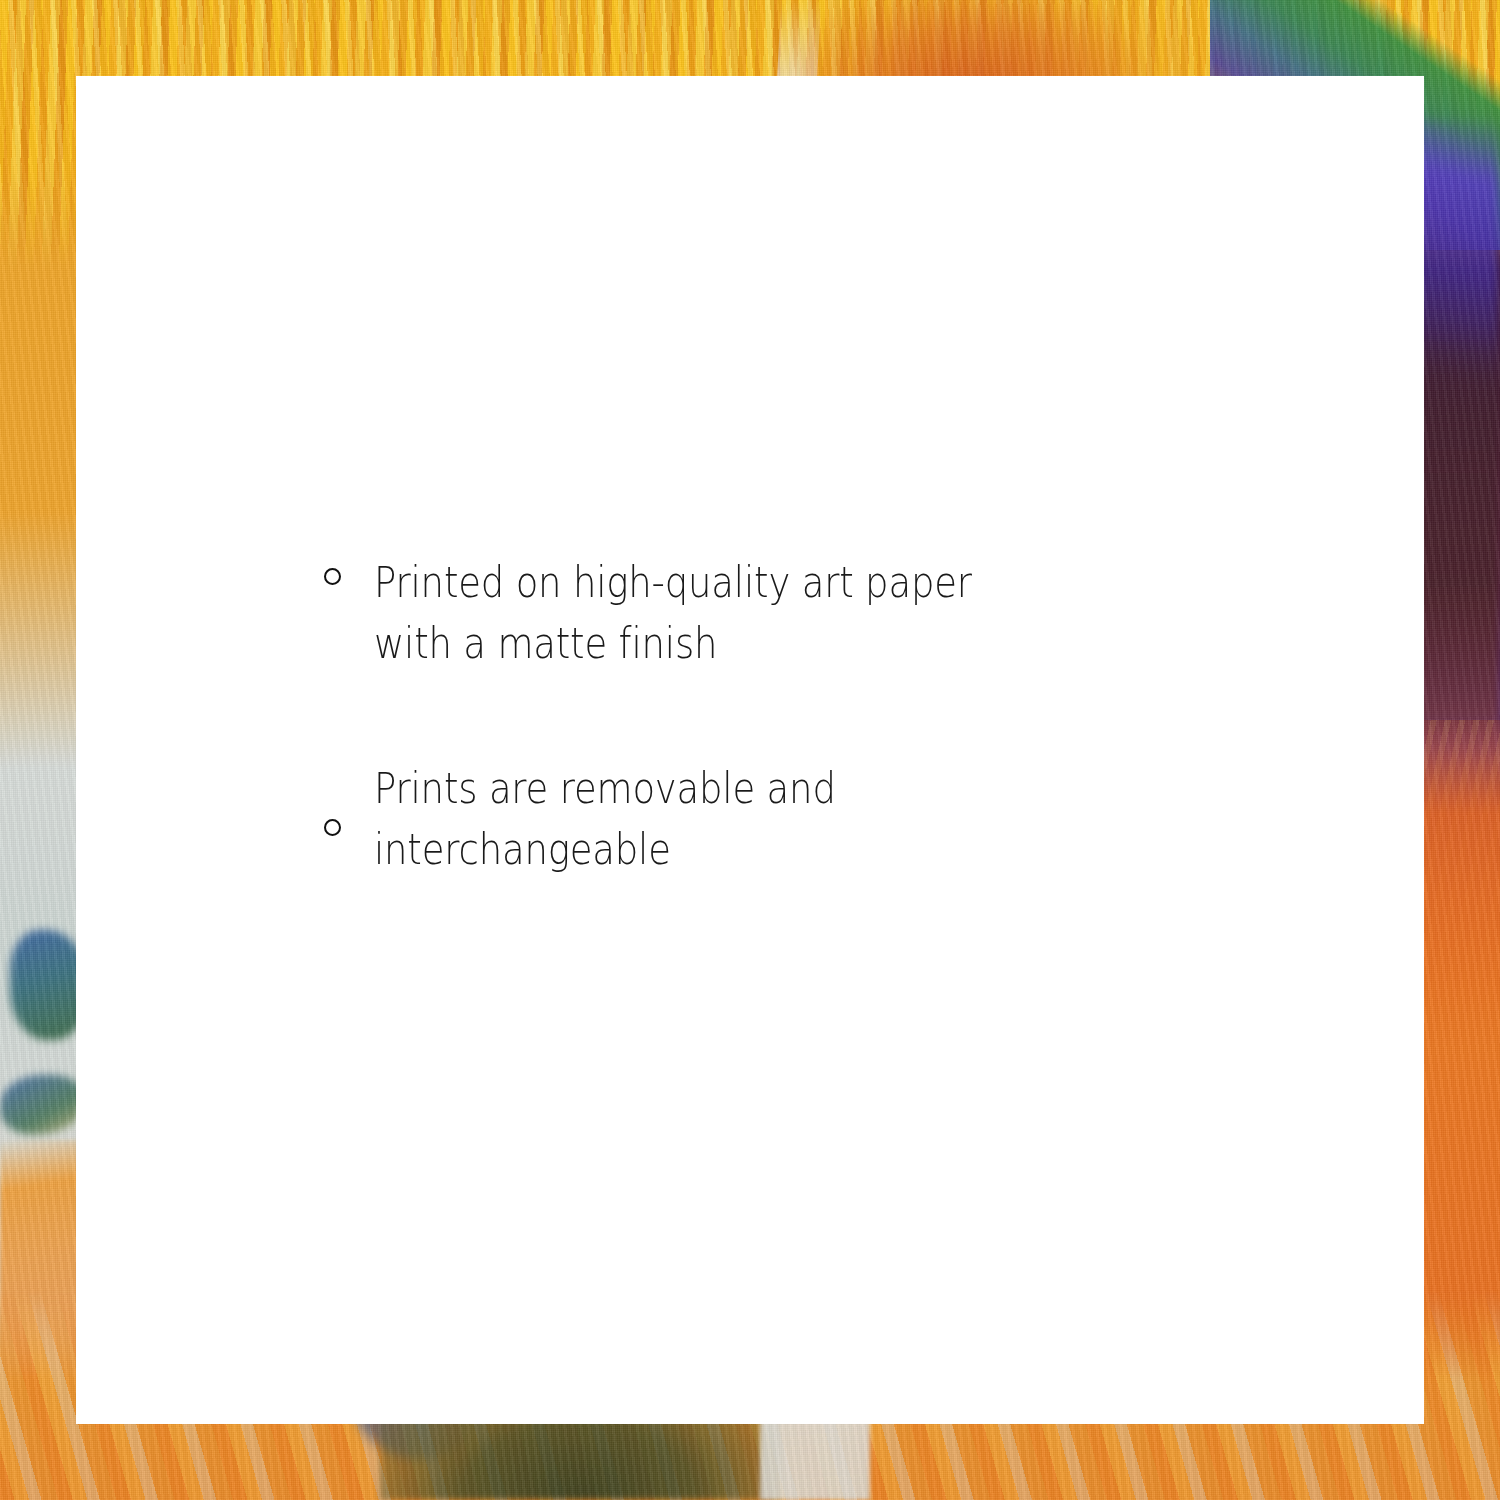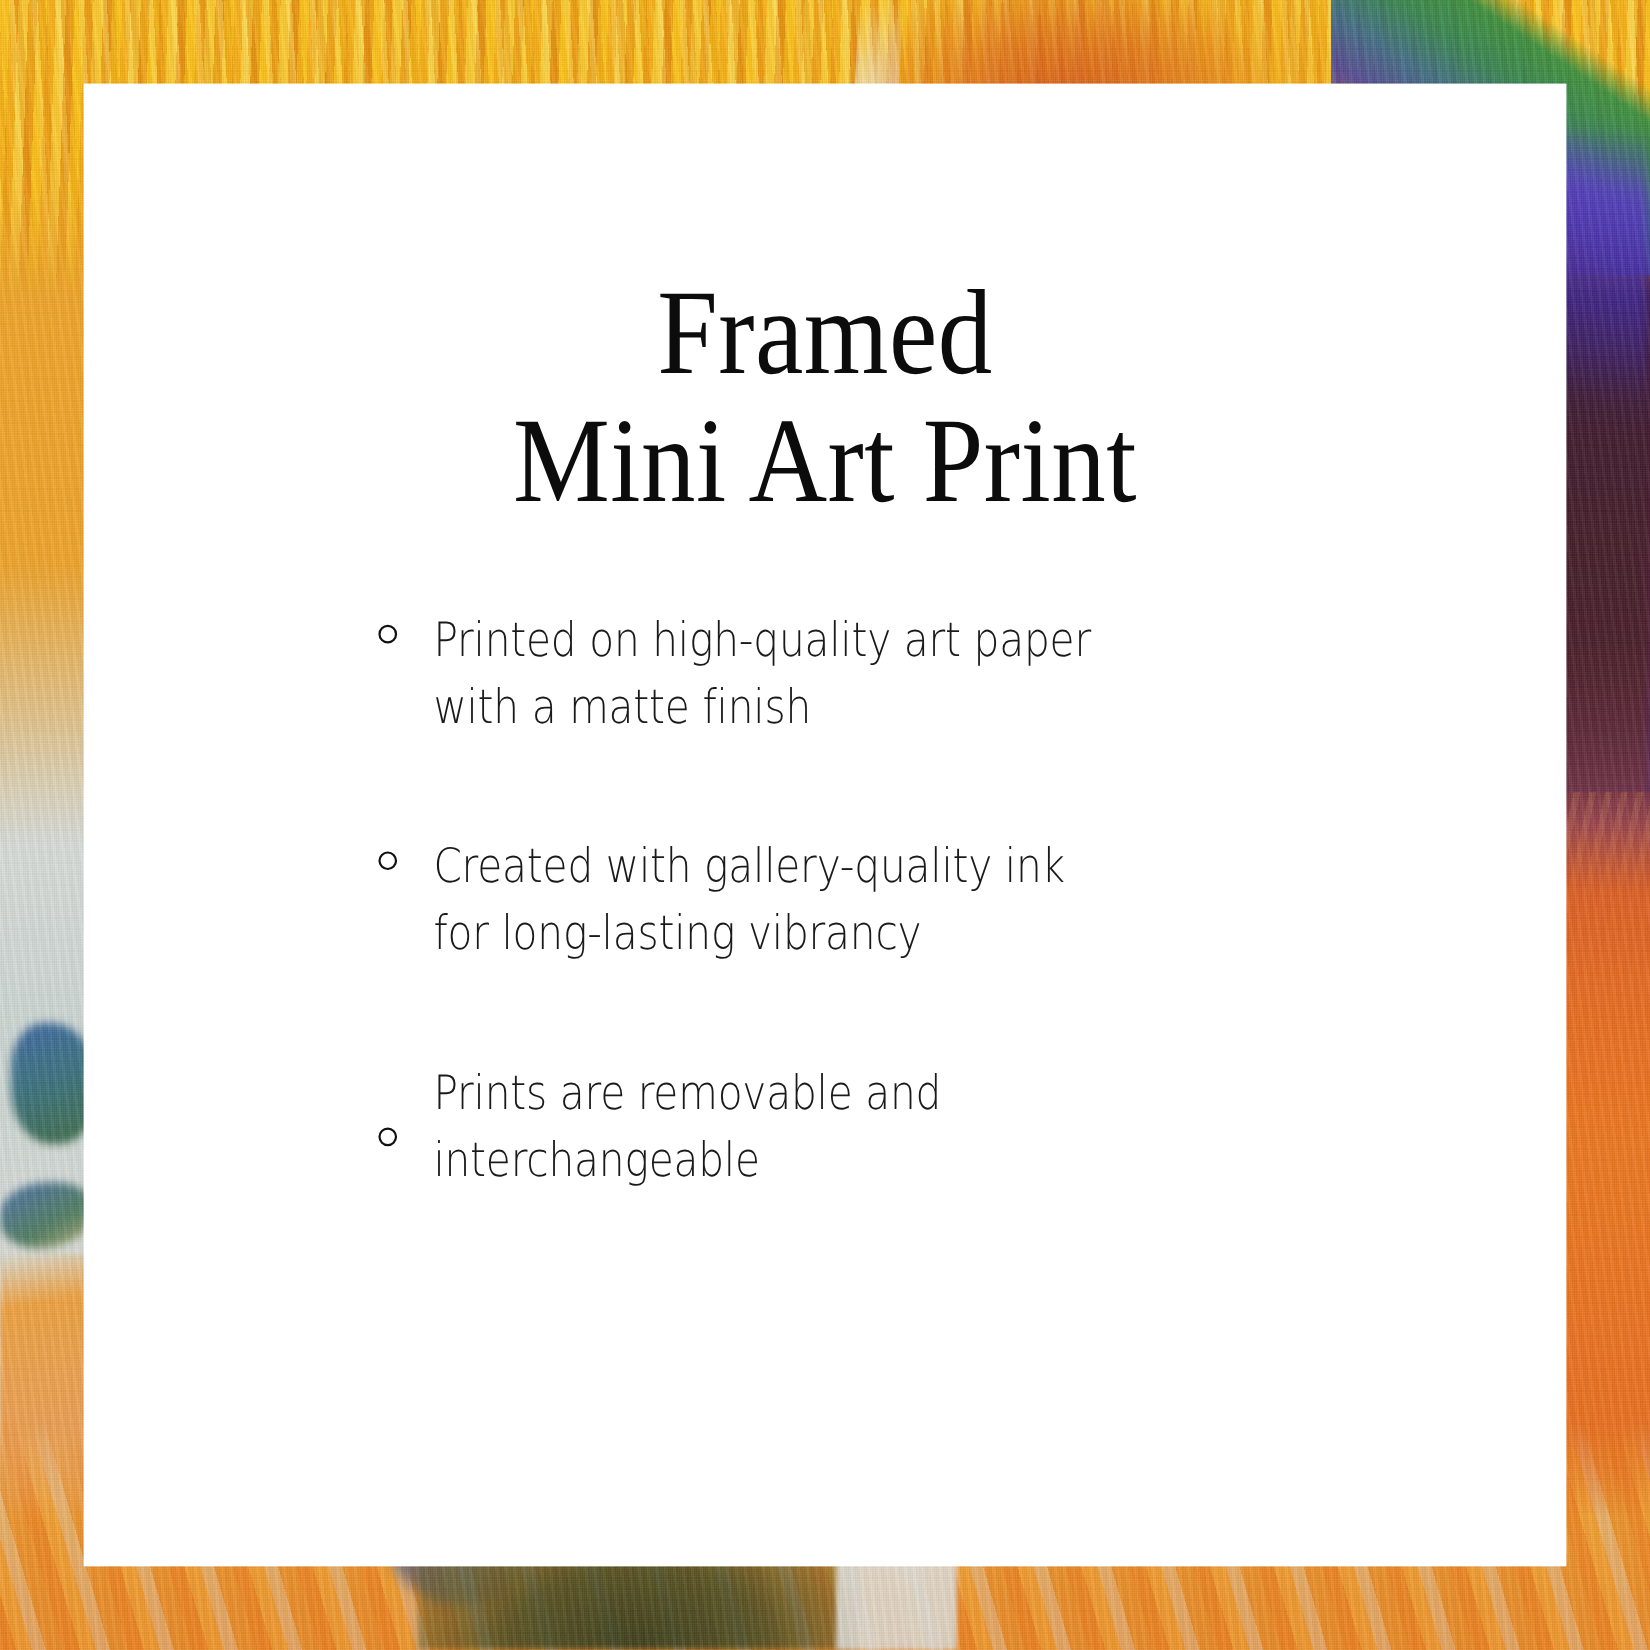--- a/index.html
+++ b/index.html
@@ -224,21 +224,21 @@
     color: #0c0c0c;
     font-size: 110px;
     line-height: 116px;
     letter-spacing: 0.5px;
     transform: scaleX(0.90);
     white-space: nowrap;
   }
 
   .bullets {
     position: absolute;
-    left: 268px;
+    left: 248px;
     top: 476px;
     width: 900px;
   }
   .bullet-item {
     display: flex;
     align-items: flex-start;
     margin-bottom: 84px;
   }
   .bullet-item:last-child { margin-bottom: 0; align-items: center; }
   .bullet-marker {
@@ -292,44 +292,32 @@
     <div class="bg-bottom"></div>
     <div class="bg-bottom-blue"></div>
     <div class="bg-bottom-green"></div>
     <div class="bg-bottom-pale"></div>
     <div class="bg-layer bg-brush"></div>
     <div class="bg-layer bg-texture"></div>
   </div>
 
   <div class="card">
 
-    <div class="title-block">
-      <div class="title-line">Framed</div>
-      <div class="title-line">Mini Art Print</div>
-    </div>
 
     <div class="bullets">
 
       <div class="bullet-item">
         <div class="bullet-marker"><span class="ring"></span></div>
         <div class="bullet-text">
           <span>Printed on high-quality art paper</span>
           <br>
           <span>with a matte finish</span>
         </div>
       </div>
 
-      <div class="bullet-item">
-        <div class="bullet-marker"><span class="ring"></span></div>
-        <div class="bullet-text">
-          <span>Created with gallery-quality ink</span>
-          <br>
-          <span>for long-lasting vibrancy</span>
-        </div>
-      </div>
 
 
       <div class="bullet-item">
         <div class="bullet-marker"><span class="ring"></span></div>
         <div class="bullet-text">
           <span>Prints are removable and</span>
           <br>
           <span>interchangeable</span>
         </div>
       </div>

